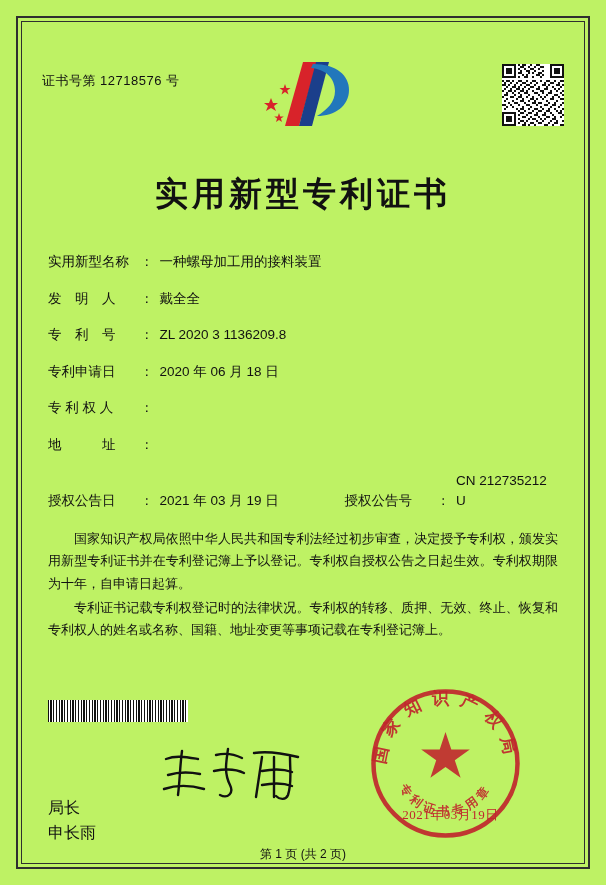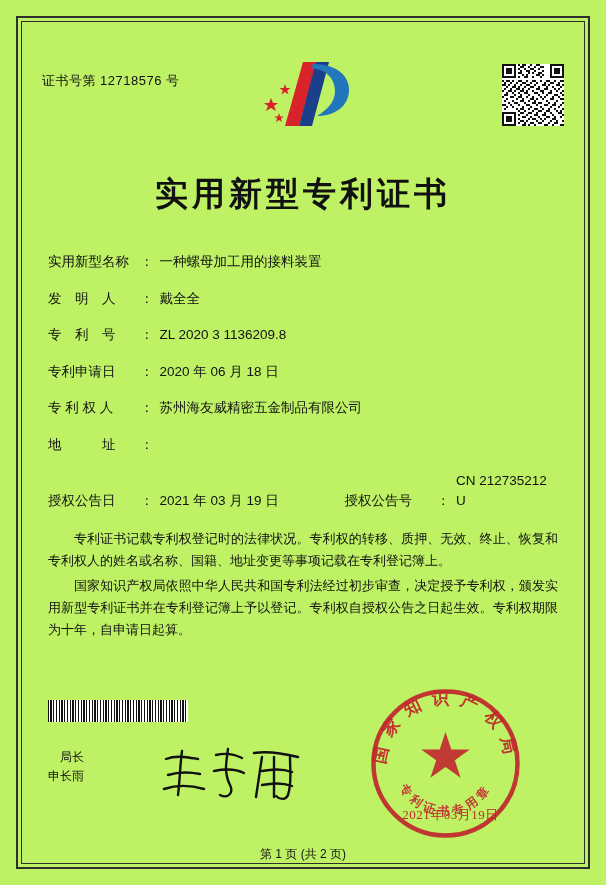--- a/index.html
+++ b/index.html
@@ -171,25 +171,24 @@
     color: #c0272d;
     font-size: 13px;
     letter-spacing: 0.5px;
     font-family: "Liberation Serif", serif;
   }
 
   
   .director {
     position: absolute;
     left: 48px;
-    top: 748px;
-    font-size: 12px;
+    top: 796px;
+    font-size: 16px;
     line-height: 1.55;
     color: #111;
-    text-align: right;
   }
   .signature {
     position: absolute;
     left: 158px;
     top: 745px;
     width: 150px;
     height: 60px;
   }
 
   
@@ -483,42 +482,41 @@
 
     <div class="field-row">
       <span class="field-label">专利申请日</span>
       <span class="field-colon">：</span>
       <span class="field-value">2020 年 06 月 18 日</span>
     </div>
 
     <div class="field-row">
       <span class="field-label">专 利 权 人</span>
       <span class="field-colon">：</span>
-      <span class="field-value">苏州海友威精密五金制品有限公司</span>
     </div>
 
     <div class="field-row">
       <span class="field-label">地　　　址</span>
       <span class="field-colon">：</span>
     </div>
 
     <div class="field-row split">
       <span class="field-label">授权公告日</span>
       <span class="field-colon">：</span>
       <span class="field-value">2021 年 03 月 19 日</span>
       <span class="second-label">授权公告号</span>
       <span class="field-colon">：</span>
       <span class="second-value">CN 212735212 U</span>
     </div>
 
   </div>
 
   <div class="paras">
+    <p>国家知识产权局依照中华人民共和国专利法经过初步审查，决定授予专利权，颁发实用新型专利证书并在专利登记簿上予以登记。专利权自授权公告之日起生效。专利权期限为十年，自申请日起算。</p>
     <p>专利证书记载专利权登记时的法律状况。专利权的转移、质押、无效、终止、恢复和专利权人的姓名或名称、国籍、地址变更等事项记载在专利登记簿上。</p>
-    <p>国家知识产权局依照中华人民共和国专利法经过初步审查，决定授予专利权，颁发实用新型专利证书并在专利登记簿上予以登记。专利权自授权公告之日起生效。专利权期限为十年，自申请日起算。</p>
   </div>
 
   <div class="barcode"></div>
 
   <div class="seal">
     <svg viewBox="0 0 155 155" width="155" height="155" aria-hidden="true">
       <defs>
         <path id="sealArcTop" d="M 18,77.5 A 59.5,59.5 0 0 1 137,77.5"></path>
         <path id="sealArcBottom" d="M 26,77.5 A 51.5,51.5 0 0 0 129,77.5"></path>
       </defs>

